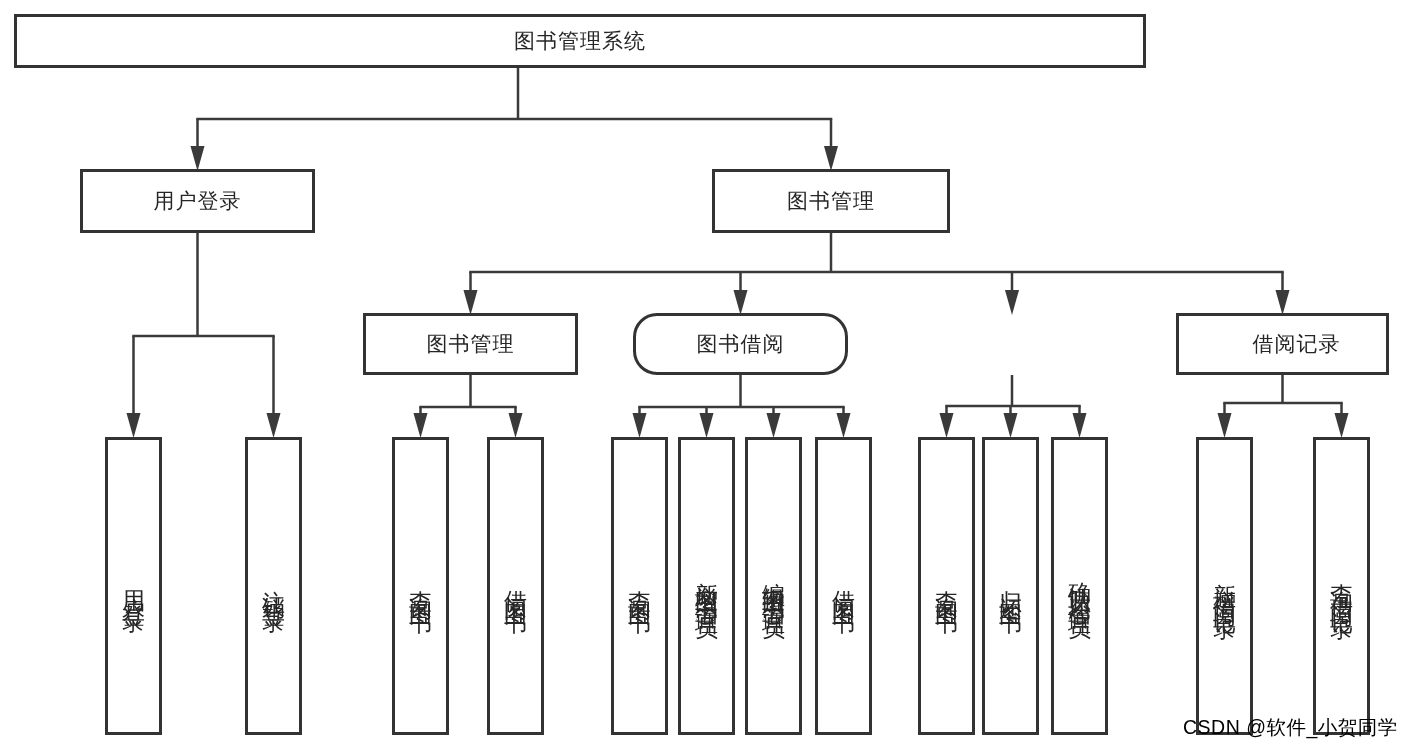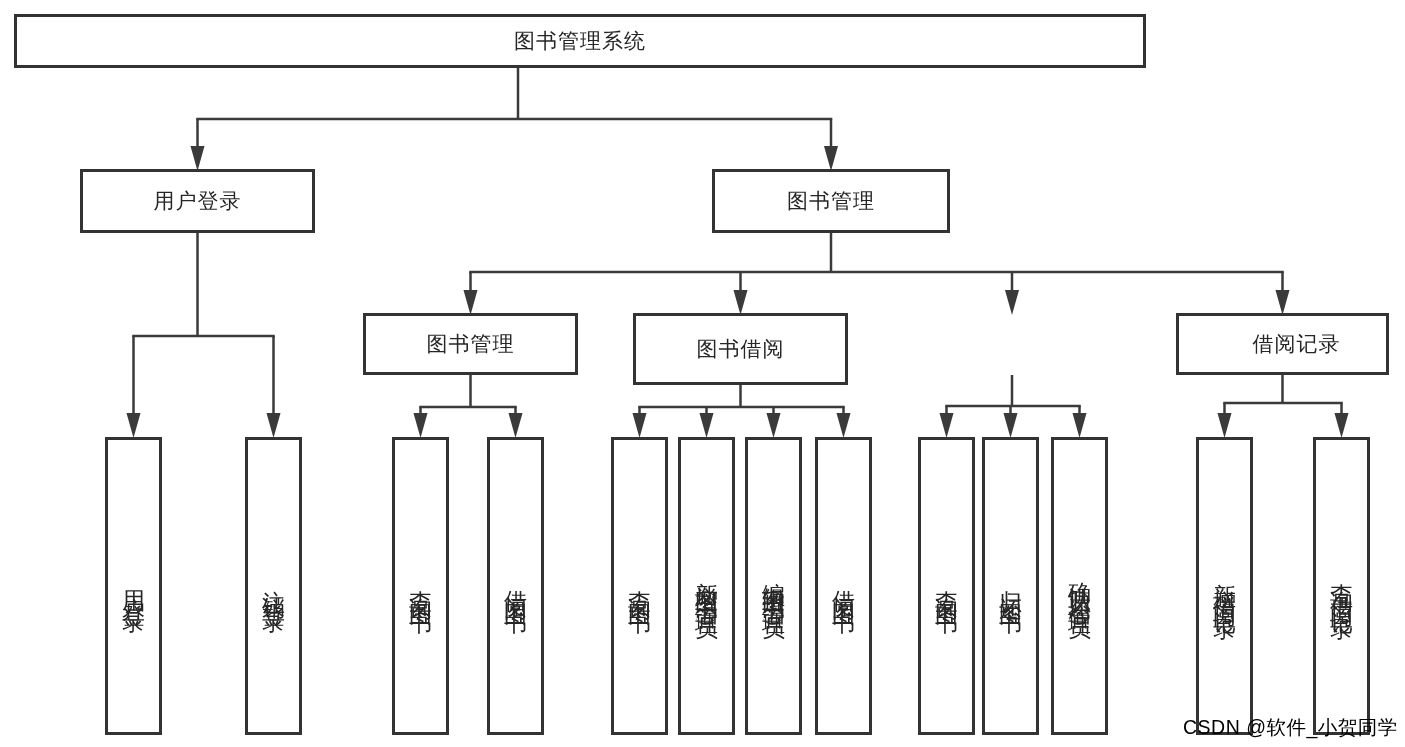--- a/index.html
+++ b/index.html
@@ -155,21 +155,21 @@
   <div class="box" style="left:80px; top:169px; width:235px; height:64px;">
     <span class="label">用户登录</span>
   </div>
   <div class="box" style="left:712px; top:169px; width:238px; height:64px;text-align:center;">
     <span class="label">图书管理</span>
   </div>
 
   <div class="box" style="left:363px; top:313px; width:215px; height:62px;">
     <span class="label">图书管理</span>
   </div>
-  <div class="box" style="left:633px; top:313px; width:215px; height:72px;">
+  <div class="box" style="left:633px; top:313px; width:215px; height:62px;border-radius:24px;">
     <span class="label">图书借阅</span>
   </div>
   <div class="box" style="left:1176px; top:313px; width:213px; height:62px;padding-left:28px;">
     <span class="label">借阅记录</span>
   </div>
 
   <div class="box leaf" style="left:105px; top:437px; width:57px; height:298px;">
     <span class="label">用户登录</span>
   </div>
   <div class="box leaf" style="left:245px; top:437px; width:57px; height:298px;">

